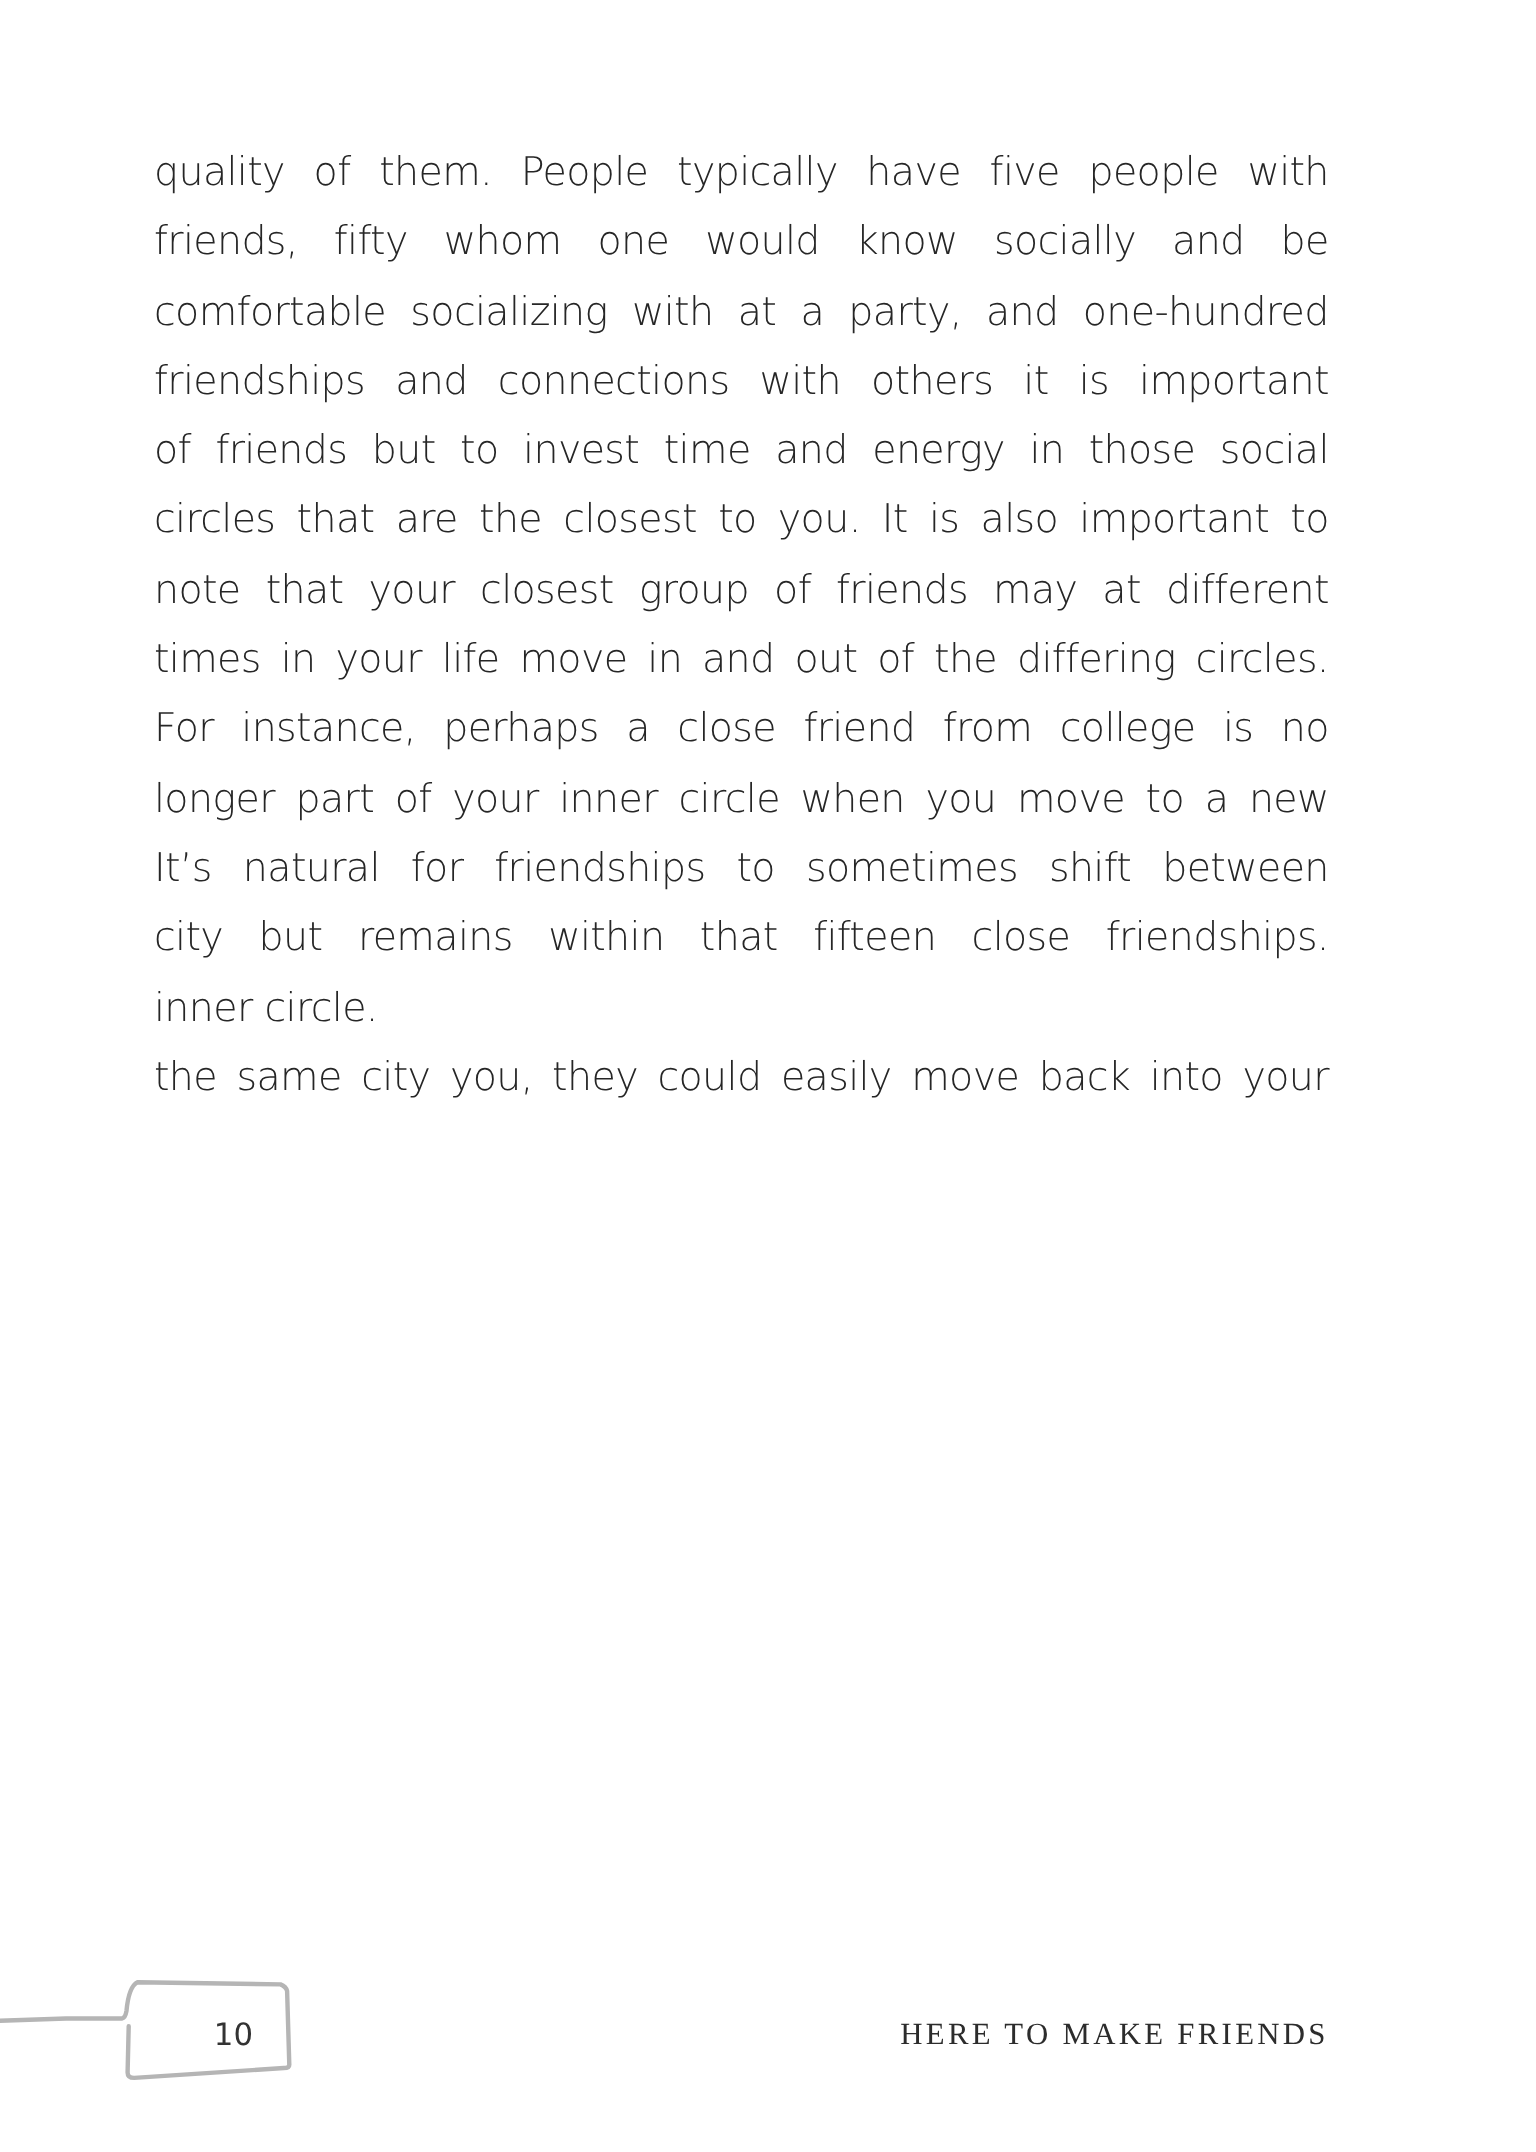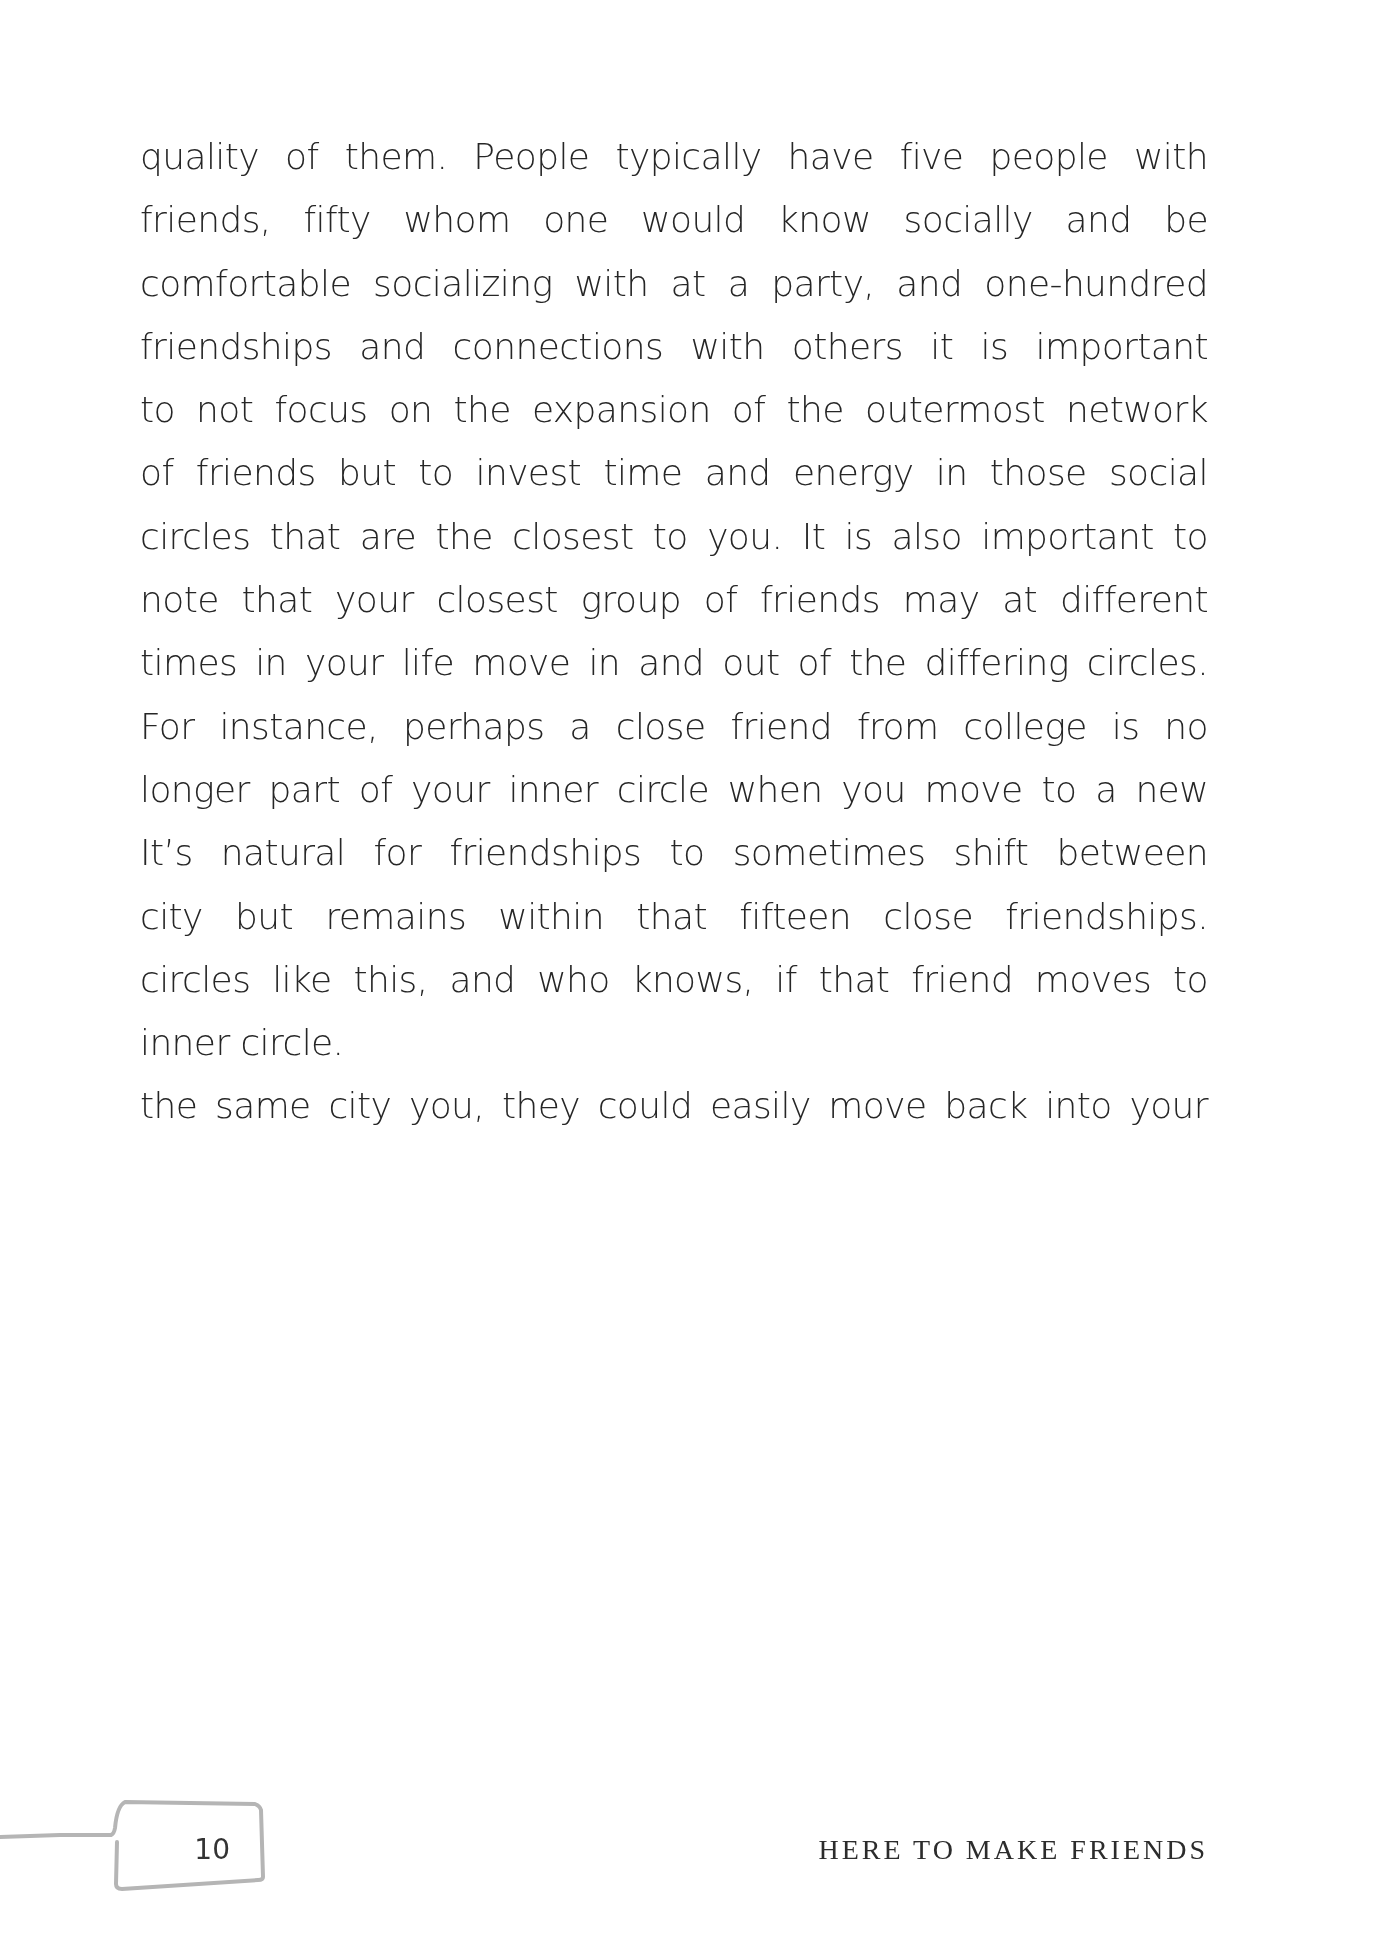--- a/index.html
+++ b/index.html
@@ -80,30 +80,28 @@
 </head>
 <body>
 
 <div class="page">
 
   <div class="body-text">
     <div class="line">quality of them. People typically have five people with</div>
     <div class="line">friends, fifty whom one would know socially and be</div>
     <div class="line">comfortable socializing with at a party, and one-hundred</div>
     <div class="line">friendships and connections with others it is important</div>
-    <div class="line">to not focus on the expansion of the outermost network</div>
     <div class="line">of friends but to invest time and energy in those social</div>
     <div class="line">circles that are the closest to you. It is also important to</div>
     <div class="line">note that your closest group of friends may at different</div>
     <div class="line">times in your life move in and out of the differing circles.</div>
     <div class="line">For instance, perhaps a close friend from college is no</div>
     <div class="line">longer part of your inner circle when you move to a new</div>
     <div class="line">It’s natural for friendships to sometimes shift between</div>
     <div class="line">city but remains within that fifteen close friendships.</div>
-    <div class="line">circles like this, and who knows, if that friend moves to</div>
     <div class="line last">inner circle.</div>
     <div class="line">the same city you, they could easily move back into your</div>
   </div>
 
   <div class="footer">
     <svg width="300" height="120" viewBox="0 0 300 120">
 
       <path d="M0 37 L60 35 L111 35 Q114 34 115 28 Q117 6 125 2 L255 4 Q260 6 261 10 L263 77 Q263 80 258 80 L122 89 Q116 89 116 84 L117 42" fill="none" stroke="#b5b5b5" stroke-width="4" stroke-linecap="round" stroke-linejoin="round"></path>
     </svg>
     <div class="page-number">10</div>

